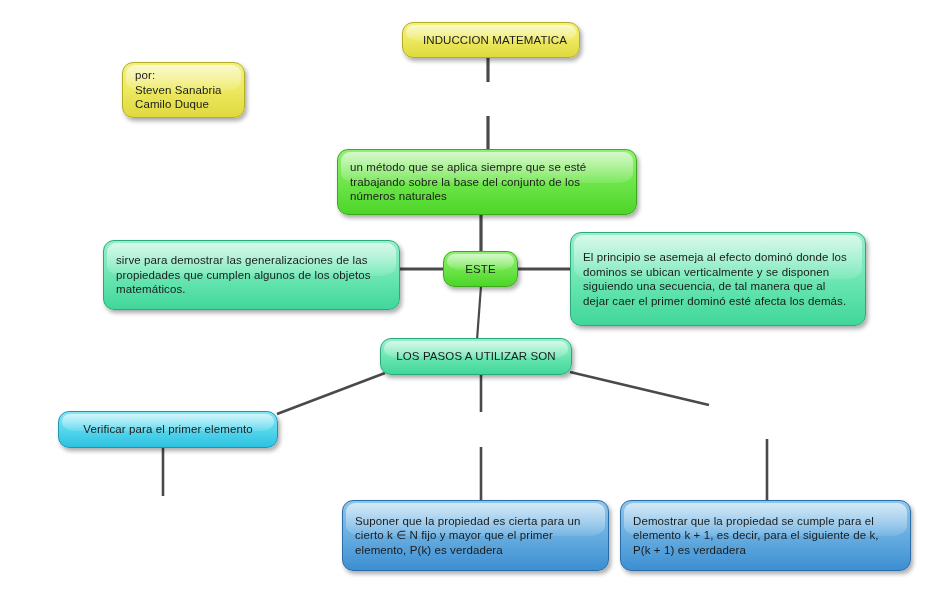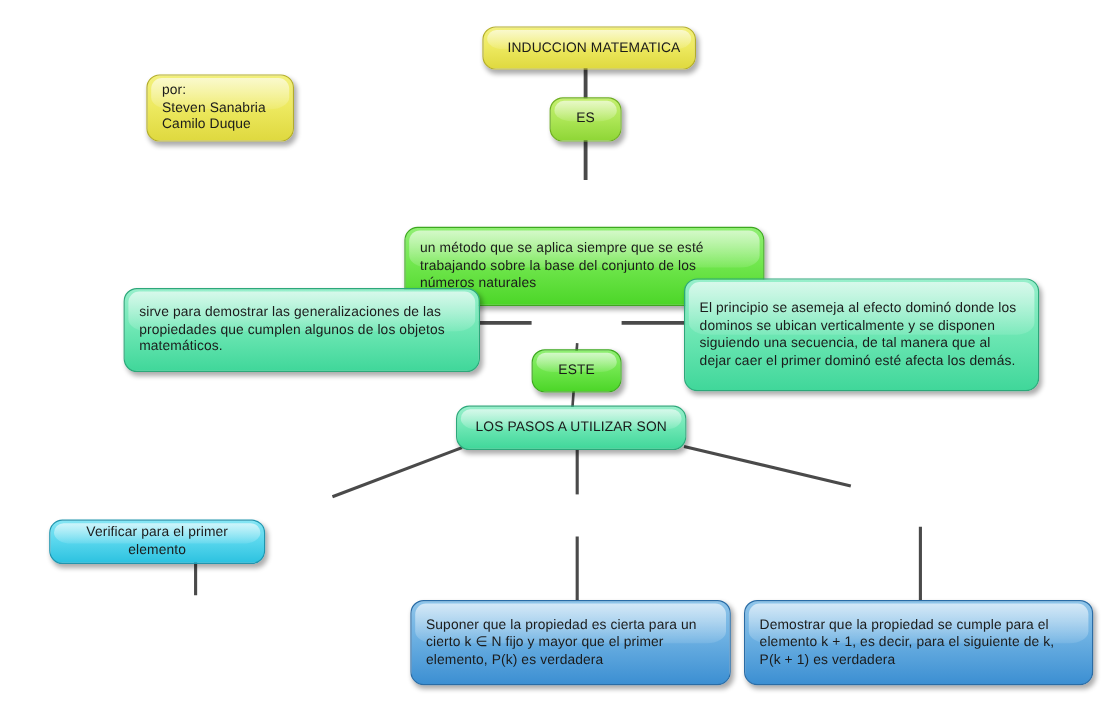--- a/index.html
+++ b/index.html
@@ -62,21 +62,20 @@
   }
   .t-yellowgreen {
     background: linear-gradient(to bottom, #c4ef6e 0%, #aee758 48%, #8fd636 100%);
     border: 1px solid #6fae23;
     box-shadow: 2px 3px 4px rgba(0,0,0,0.33);
   }
   .t-green {
     background: linear-gradient(to bottom, #90ef73 0%, #72e74f 45%, #4cd628 100%);
     border: 1px solid #3da81f;
     box-shadow: 2px 3px 4px rgba(0,0,0,0.33);
-    margin-top: 40px;
   }
   .t-teal {
     background: linear-gradient(to bottom, #97efcb 0%, #71e8b6 45%, #40d79a 100%);
     border: 1px solid #2ca87a;
     box-shadow: 2px 3px 4px rgba(0,0,0,0.33);
     justify-content: flex-end;
   }
   .t-cyan {
     background: linear-gradient(to bottom, #86e6f4 0%, #5cd8ee 45%, #2cc2e0 100%);
     border: 1px solid #1f95ae;
@@ -129,23 +128,20 @@
   <div class="node t-yellow pad-m" style="left:122px; top:22px; width:123px; height:56px;margin-top:40px;">
     <span class="txt">por:
 Steven Sanabria
 Camilo Duque</span>
   </div>
 
   <div class="node t-yellow pad-m center" style="left:402px; top:22px; width:178px; height:36px;text-align:right;">
     <span class="txt">INDUCCION MATEMATICA</span>
   </div>
 
-  <div class="node t-yellowgreen pad-s center" style="left:458px; top:81px; width:60px; height:37px;">
-    <span class="txt">ES</span>
-  </div>
 
   <div class="node t-green pad-m" style="left:337px; top:149px; width:300px; height:66px;">
     <span class="txt">un método que se aplica siempre que se esté trabajando sobre la base del conjunto de los números naturales</span>
   </div>
 
   <div class="node t-green pad-s center" style="left:443px; top:251px; width:75px; height:36px;">
     <span class="txt">ESTE</span>
   </div>
 
   <div class="node t-teal pad-m" style="left:103px; top:240px; width:297px; height:70px;">
@@ -153,21 +149,21 @@
   </div>
 
   <div class="node t-teal pad-m" style="left:570px; top:232px; width:296px; height:94px;">
     <span class="txt">El principio se asemeja al efecto dominó donde los dominos se ubican verticalmente y se disponen siguiendo una secuencia, de tal manera que al dejar caer el primer dominó esté afecta los demás.</span>
   </div>
 
   <div class="node t-teal pad-m center" style="left:380px; top:338px; width:192px; height:37px;">
     <span class="txt">LOS PASOS A UTILIZAR SON</span>
   </div>
 
-  <div class="node t-cyan pad-m center" style="left:41px; top:411px; width:180px; height:37px;margin-top:22px;">
+  <div class="node t-cyan pad-m center" style="left:58px; top:411px; width:220px; height:37px;">
     <span class="txt">Verificar para el primer elemento</span>
   </div>
 
 
 
 
   <div class="node t-blue pad-m" style="left:342px; top:500px; width:267px; height:71px;">
     <span class="txt">Suponer que la propiedad es cierta para un cierto k ∈ N fijo y mayor que el primer elemento, P(k) es verdadera</span>
   </div>
 

